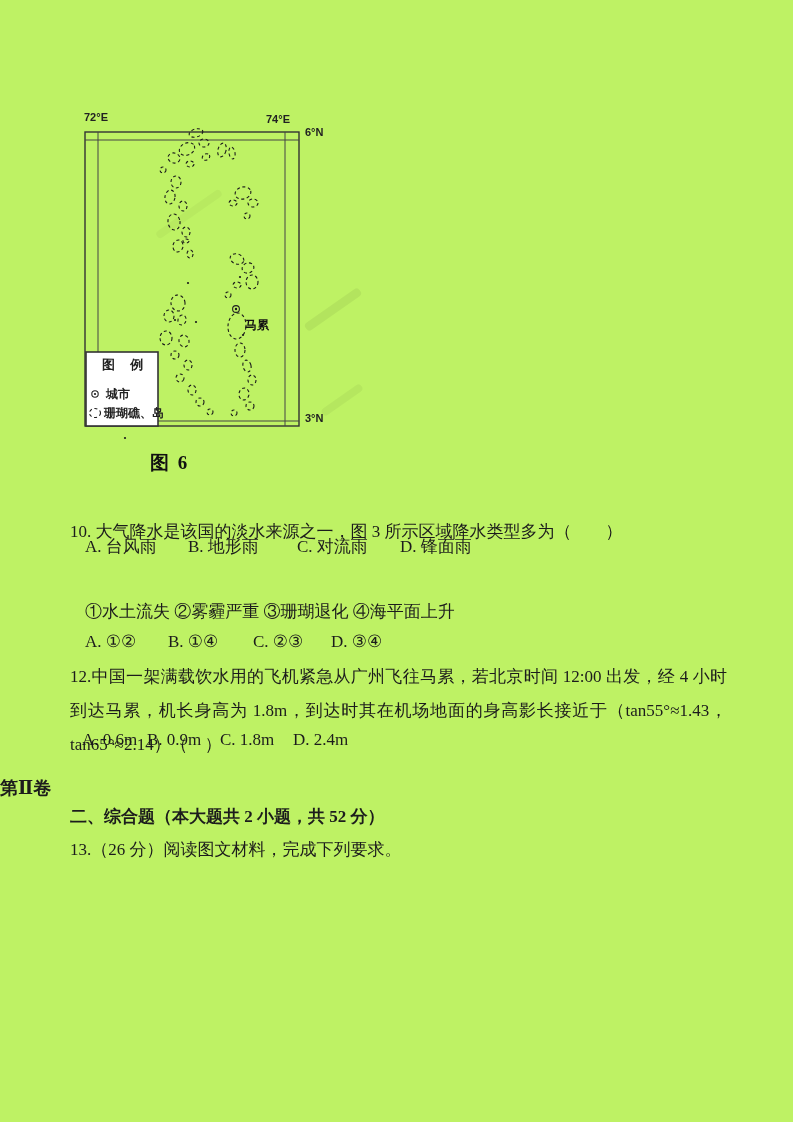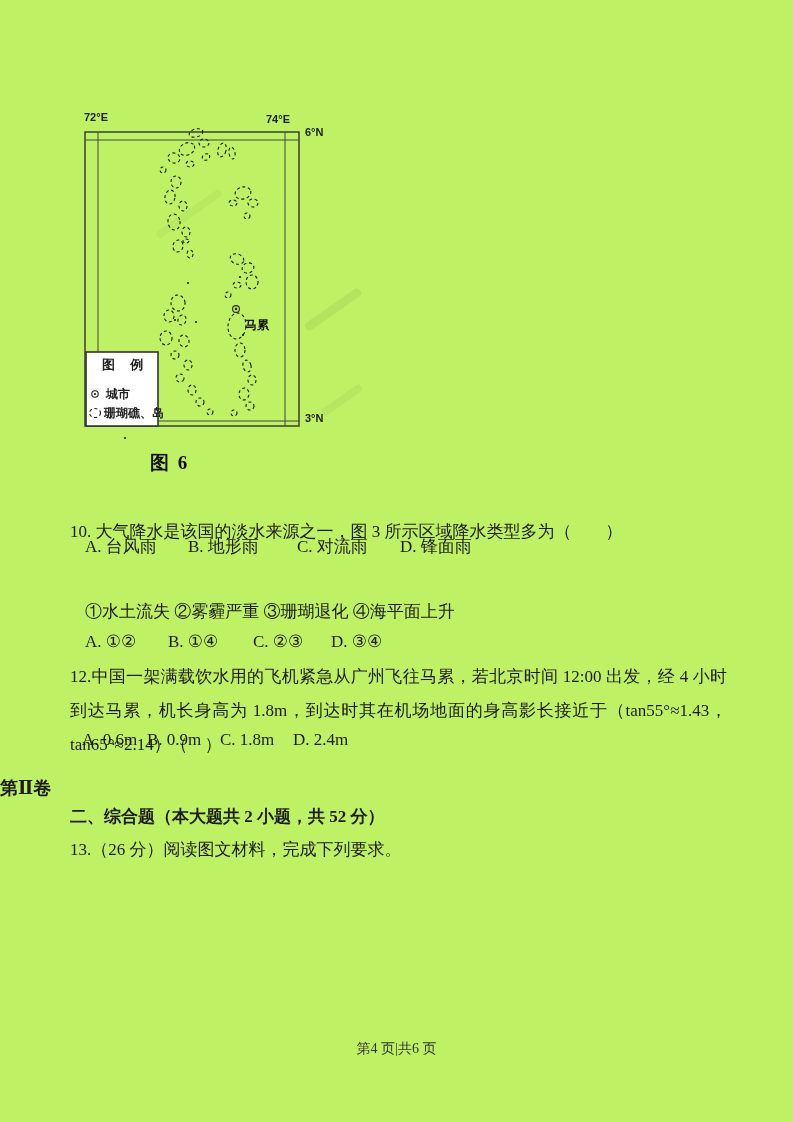--- a/index.html
+++ b/index.html
@@ -157,15 +157,14 @@
   <div class="abs t justified" style="left:70px;top:660px;width:657px;line-height:34px;">12.中国一架满载饮水用的飞机紧急从广州飞往马累，若北京时间 12:00 出发，经 4 小时到达马累，机长身高为 1.8m，到达时其在机场地面的身高影长接近于（tan55°≈1.43， tan65°≈2.14）（　）</div>
   <span class="abs t" style="left:82px;top:729px;">A. 0.6m</span>
   <span class="abs t" style="left:147px;top:729px;">B. 0.9m</span>
   <span class="abs t" style="left:220px;top:729px;">C. 1.8m</span>
   <span class="abs t" style="left:293px;top:729px;">D. 2.4m</span>
 
   <div class="abs part-title" style="top:776px;">第Ⅱ卷</div>
   <span class="abs t heading" style="left:70px;top:806px;">二、综合题（本大题共 2 小题，共 52 分）</span>
   <span class="abs t" style="left:70px;top:839px;">13.（26 分）阅读图文材料，完成下列要求。</span>
 
-  <div class="abs footer" style="top:1040px;">第4 页|共6 页</div>
 
 </div>
 
 </body></html>

